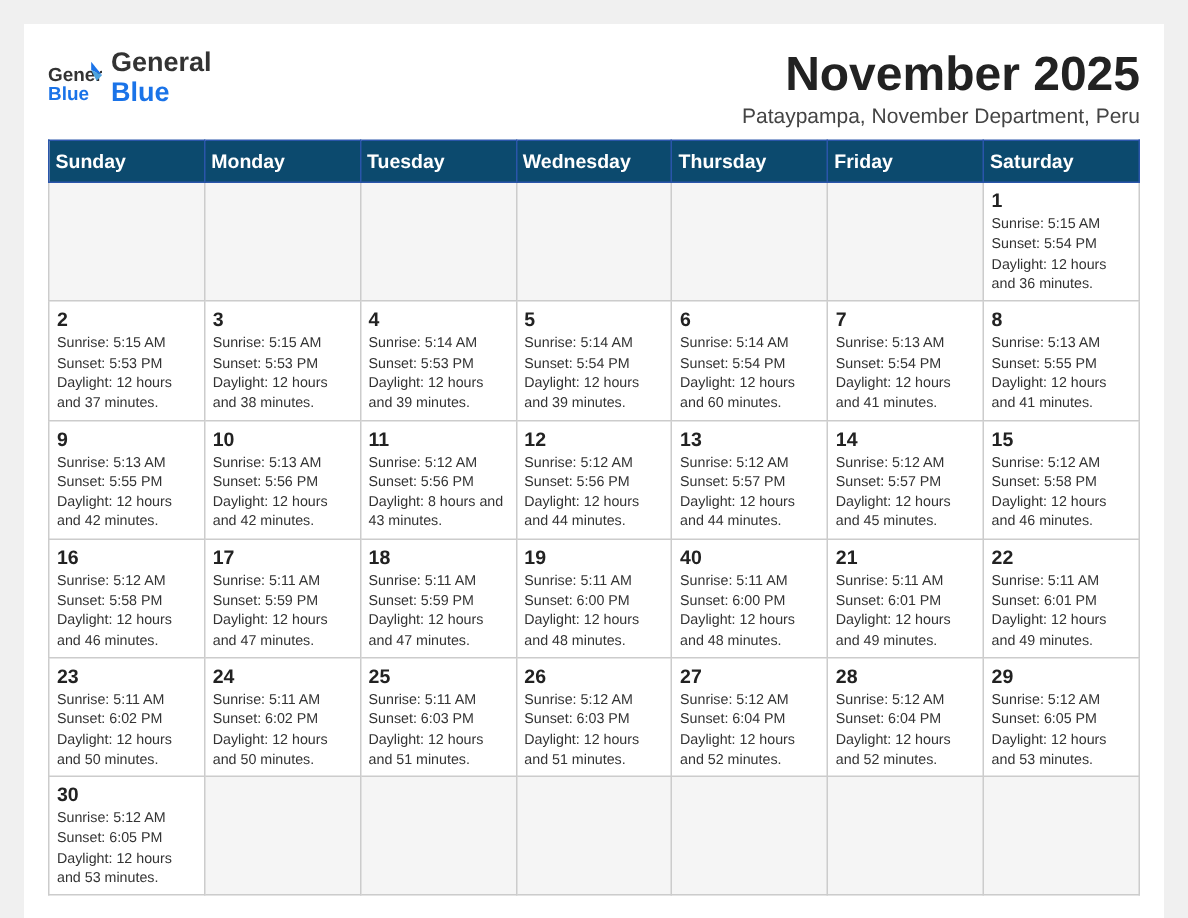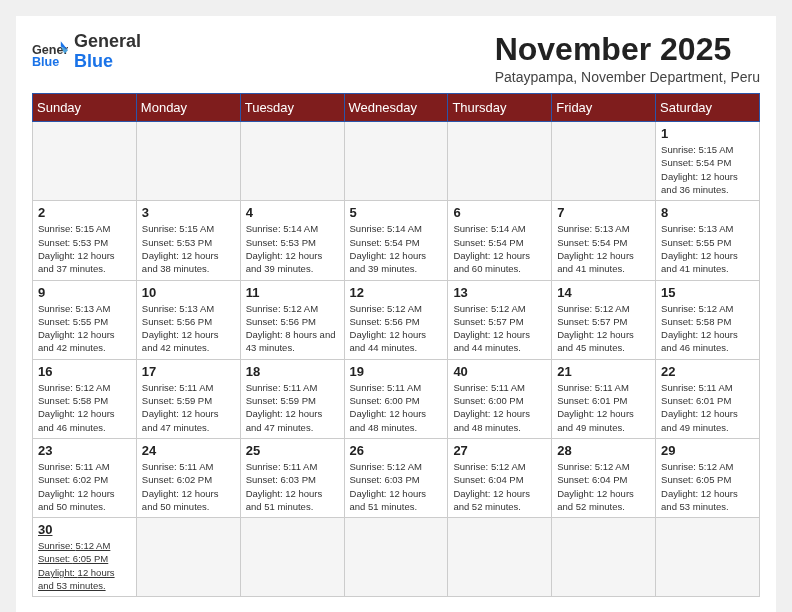--- a/index.html
+++ b/index.html
@@ -34,43 +34,43 @@
       line-height: 1.1;
     }
     .logo-text span {
       color: #1a73e8;
     }
     .logo-icon {
       width: 36px;
       height: 36px;
     }
     .title-block {
-      text-align: left;
+      text-align: right;
     }
     .month-title {
       font-size: 32px;
       font-weight: bold;
       color: #222;
       line-height: 1.1;
     }
     .location-title {
       font-size: 14px;
       color: #444;
       margin-top: 2px;
     }
     .calendar {
       width: 100%;
       border-collapse: collapse;
       margin-top: 8px;
     }
     .calendar th {
-      background: #7f1d1d;
+      background: #0c4a6e;
       color: #fff;
       font-size: 13px;
-      font-weight: normal;
+      font-weight: bold;
       padding: 6px 4px;
       text-align: left;
       border: 1px solid #2a55aa;
     }
     .calendar td {
       border: 1px solid #ccc;
       vertical-align: top;
       padding: 4px 5px;
       width: calc(100% / 7);
       min-height: 72px;
@@ -88,21 +88,20 @@
       display: block;
       margin-bottom: 2px;
     }
     .day-info {
       font-size: 9.5px;
       color: #333;
       line-height: 1.4;
     }
     .last-row td {
       min-height: 60px;
-      text-decoration: underline;
     }
   </style>
 </head>
 <body>
 
 <div class="page">
   <div class="header-top">
     <div class="logo">
       <svg class="logo-icon" viewBox="0 0 40 40">
         <text x="0" y="22" font-size="14" font-weight="bold" fill="#333">General</text>

